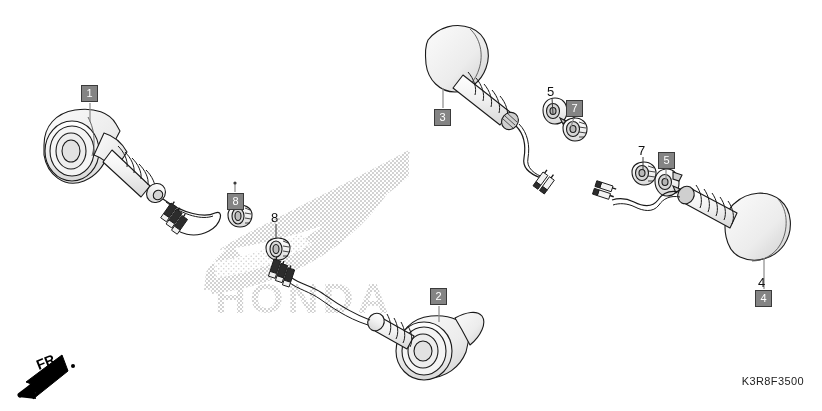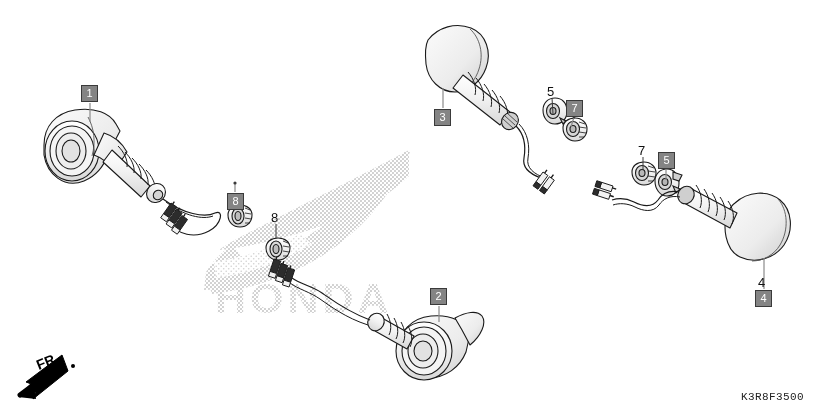--- a/index.html
+++ b/index.html
@@ -20,23 +20,23 @@
     text-align:center;font-family:"Liberation Sans",sans-serif;
     box-sizing:border-box;z-index:30;
   }
   
   .num{
     position:absolute;color:#111;font-size:13px;line-height:13px;
     font-family:"Liberation Sans",sans-serif;z-index:25;
   }
   
   #docnum{
-    position:absolute;right:18px;bottom:8px;
+    position:absolute;right:18px;bottom:24px;
     font-size:11px;color:#222;letter-spacing:.4px;
-    font-family:Liberation Mono, monospace;z-index:30;
+    font-family:Liberation Sans, sans-serif;z-index:30;
   }
   #frlabel{
     position:absolute;left:34px;top:358px;
     font-size:14px;font-weight:bold;color:#000;
     transform:rotate(-22deg);transform-origin:0 0;z-index:30;
     font-family:"Liberation Sans",sans-serif;
   }
 </style>
 </head>
 <body>

